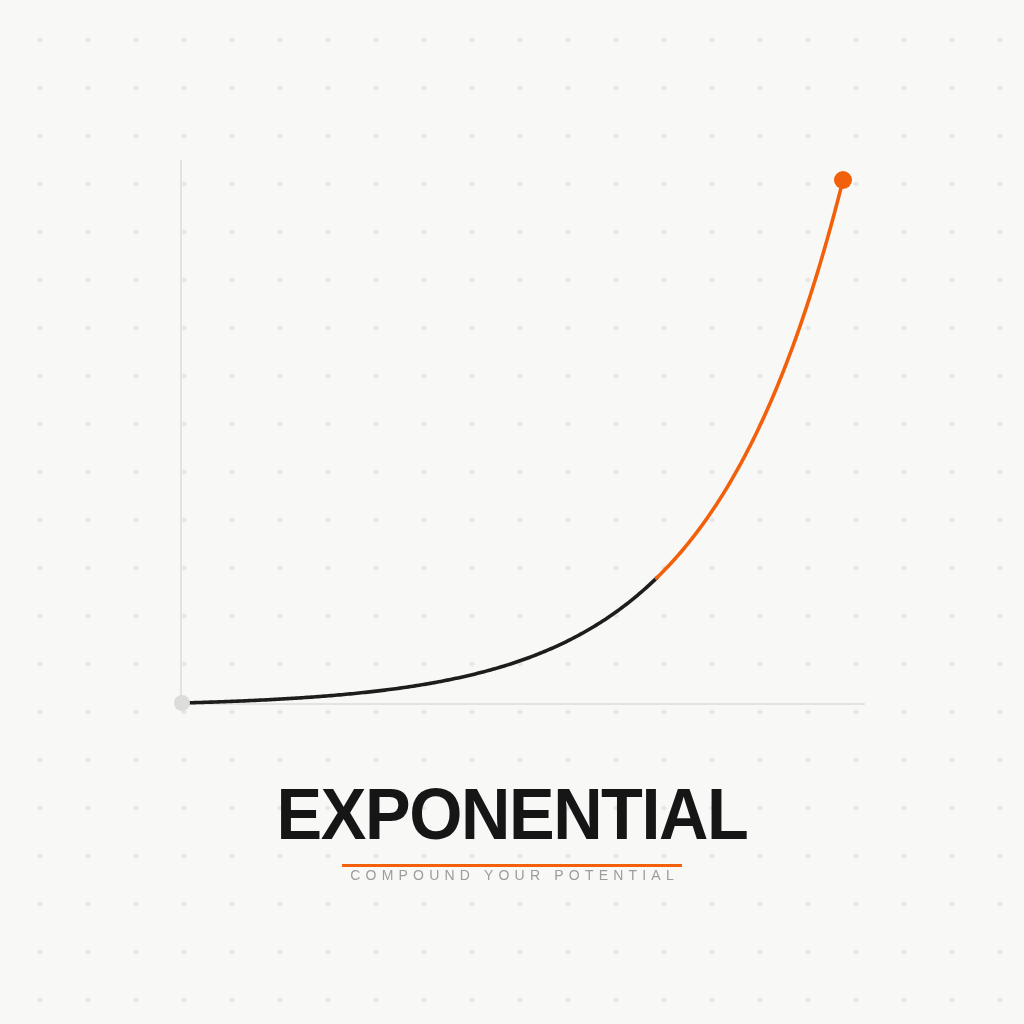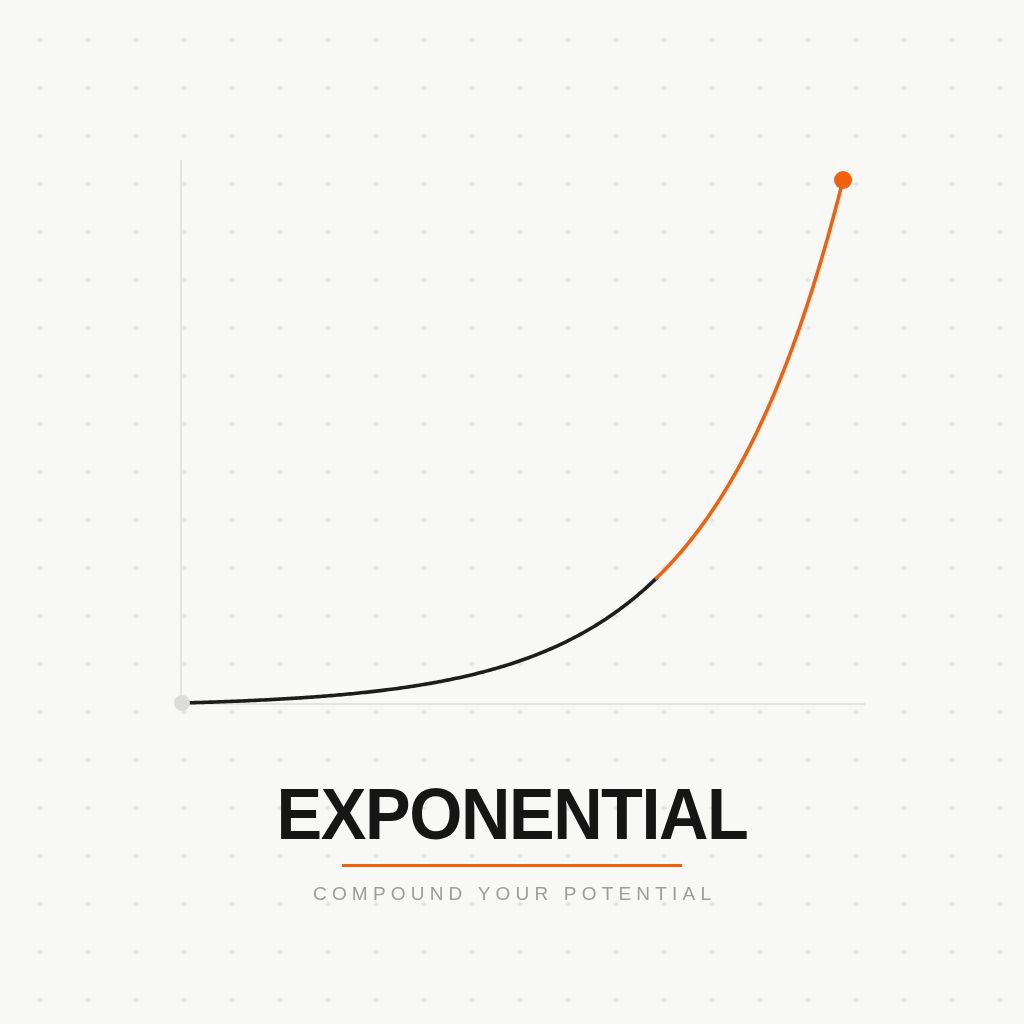--- a/index.html
+++ b/index.html
@@ -67,24 +67,23 @@
   }
 
   #title-rule {
     width: 340px;
     height: 3px;
     margin: 14px auto 0 auto;
     background-color: #f2600c;
   }
 
   #poster-subtitle {
-    margin-top: 16px;
     font-family: "Liberation Sans", sans-serif;
     font-weight: normal;
-    font-size: 19px;
+    font-size: 14px;
     letter-spacing: 5.2px;
     color: #9c9c9a;
     white-space: nowrap;
     
     text-indent: 5.2px;
   }
 </style>
 </head>
 <body style="background-color: rgb(248, 248, 246);">
 

